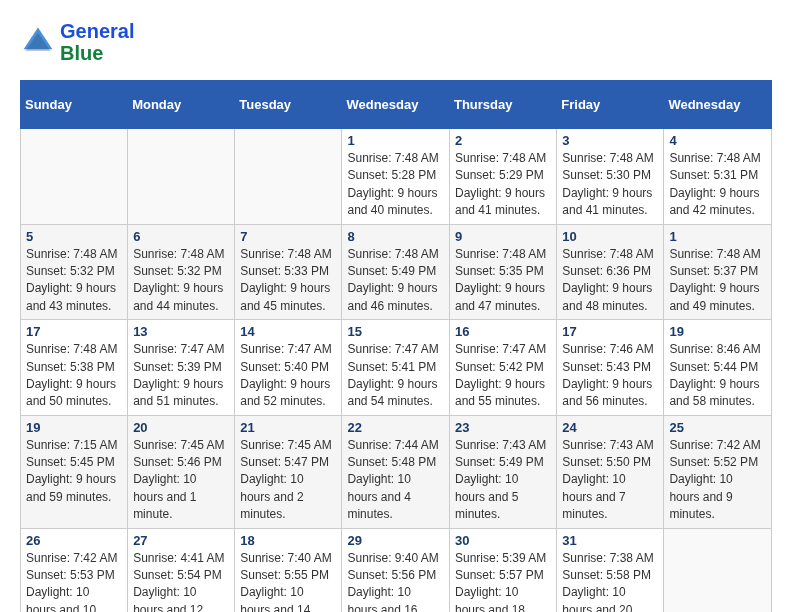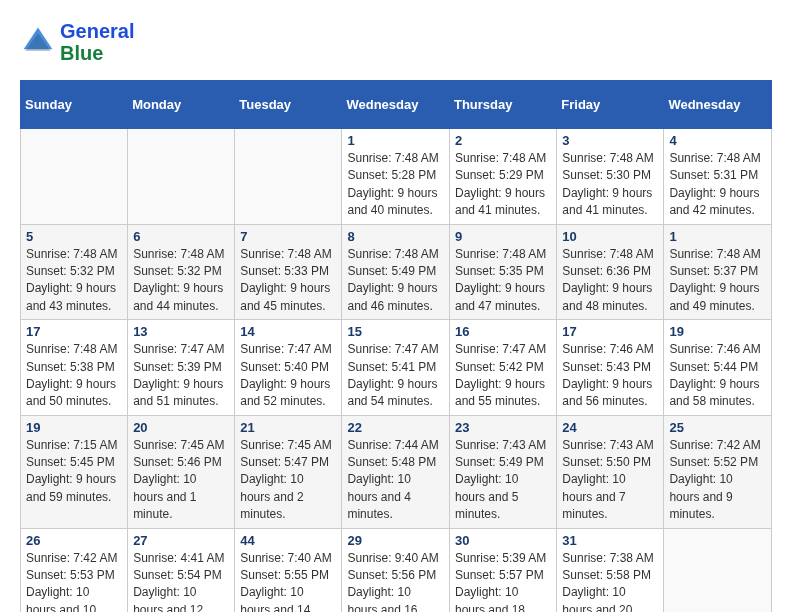--- a/index.html
+++ b/index.html
@@ -241,21 +241,21 @@
         </td>
         <td>
           <span class="day-num">17</span>
           <div class="day-info">Sunrise: 7:46 AM
 Sunset: 5:43 PM
 Daylight: 9 hours
 and 56 minutes.</div>
         </td>
         <td>
           <span class="day-num">19</span>
-          <div class="day-info">Sunrise: 7:46 AM
+          <div class="day-info">Sunrise: 8:46 AM
 Sunset: 5:44 PM
 Daylight: 9 hours
 and 58 minutes.</div>
         </td>
       </tr>
       <tr>
         <td>
           <span class="day-num">19</span>
           <div class="day-info">Sunrise: 7:15 AM
 Sunset: 5:45 PM
@@ -314,21 +314,21 @@
 and 10 minutes.</div>
         </td>
         <td>
           <span class="day-num">27</span>
           <div class="day-info">Sunrise: 4:41 AM
 Sunset: 5:54 PM
 Daylight: 10 hours
 and 12 minutes.</div>
         </td>
         <td>
-          <span class="day-num">44</span>
+          <span class="day-num">18</span>
           <div class="day-info">Sunrise: 7:40 AM
 Sunset: 5:55 PM
 Daylight: 10 hours
 and 14 minutes.</div>
         </td>
         <td>
           <span class="day-num">29</span>
           <div class="day-info">Sunrise: 9:40 AM
 Sunset: 5:56 PM
 Daylight: 10 hours

